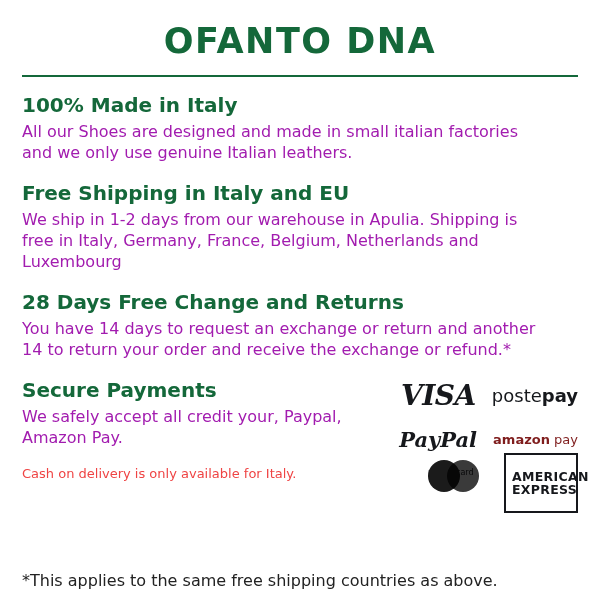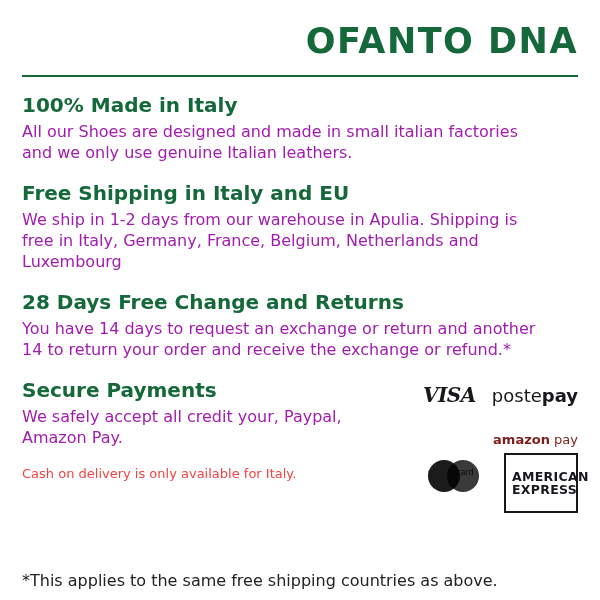--- a/index.html
+++ b/index.html
@@ -15,21 +15,21 @@
     overflow: hidden;
   }
   .page {
     position: relative;
     width: 600px;
     height: 600px;
     box-sizing: border-box;
     padding: 18px 22px 0 22px;
   }
   .brand-title {
-    text-align: right;
+    text-align: center;
     font-size: 35px;
     font-weight: bold;
     letter-spacing: 1.5px;
     color: #14683a;
     margin: 4px 0 14px 0;
     line-height: 1.1;
   }
   .rule {
     border: none;
     border-top: 2px solid #14683a;
@@ -75,21 +75,21 @@
     align-items: center;
     justify-content: flex-end;
     gap: 16px;
     margin-bottom: 14px;
     height: 30px;
   }
   .card-visa {
     font-family: "DejaVu Serif", "Liberation Serif", serif;
     font-weight: bold;
     font-style: italic;
-    font-size: 20px;
+    font-size: 28px;
     letter-spacing: -0.5px;
     color: #16181c;
   }
   .card-postepay {
     font-size: 18px;
     color: #16181c;
   }
   .card-postepay .pe-light { font-weight: normal; }
   .card-postepay .pe-bold { font-weight: bold; }
   .card-paypal {
@@ -179,20 +179,21 @@
     <h2 class="section-heading">Secure Payments</h2>
     <p class="section-body payments-text">We safely accept all credit your, Paypal, Amazon Pay.</p>
     <p class="cash-note">Cash on delivery is only available for Italy.</p>
 
     <div class="cards">
       <div class="card-row">
         <span class="card-visa">VISA</span>
         <span class="card-postepay"><span class="pe-light">poste</span><span class="pe-bold">pay</span></span>
       </div>
       <div class="card-row">
+        <span class="card-paypal">PayPal</span>
         <span class="card-amazonpay"><span class="az-bold">amazon</span> <span class="az-light">pay</span></span>
       </div>
       <div class="card-row">
         <span class="card-mastercard">
           <span class="mc-circles">
             <span class="mc-left"></span>
             <span class="mc-right"></span>
           </span>
           <span class="mc-label">mastercard</span>
         </span>

